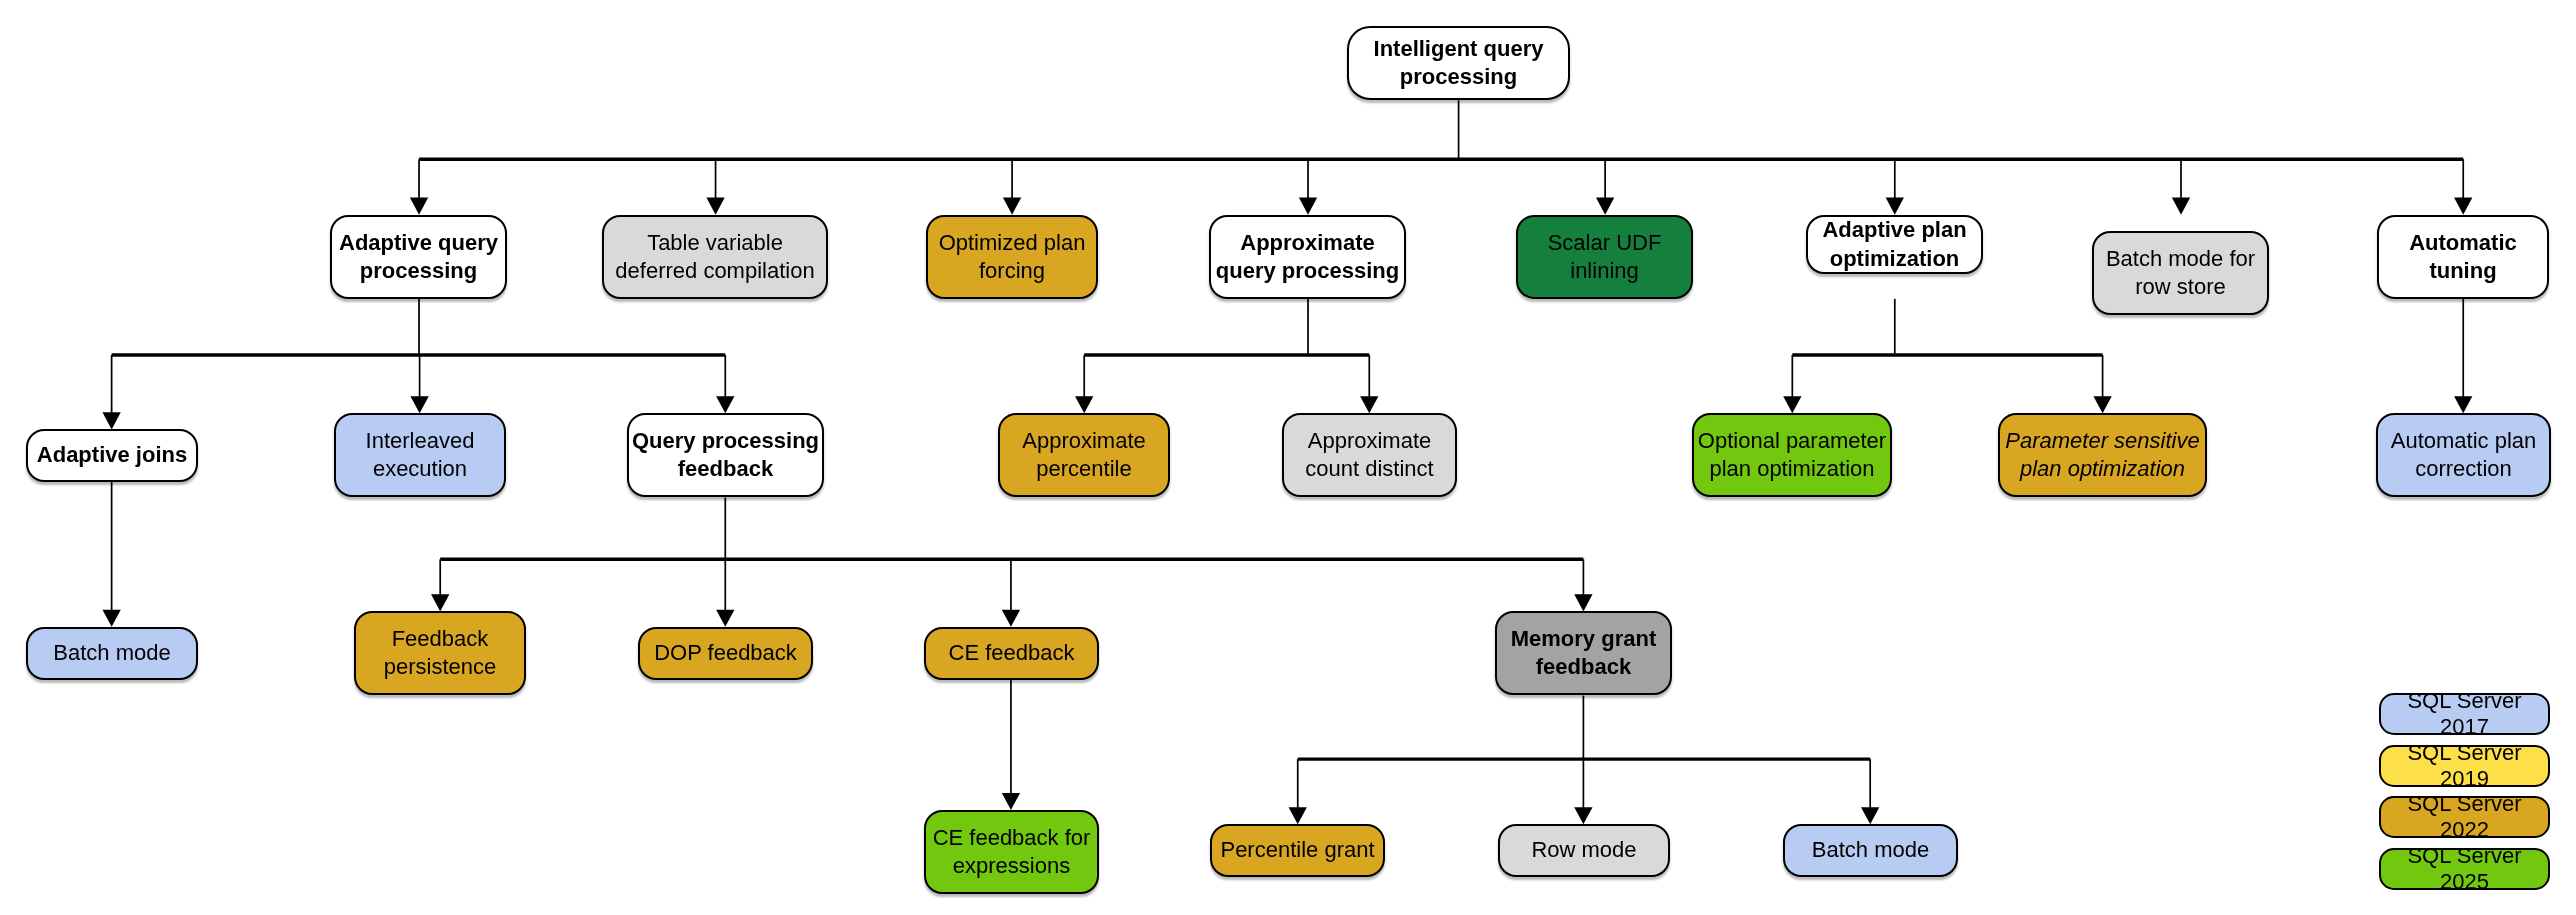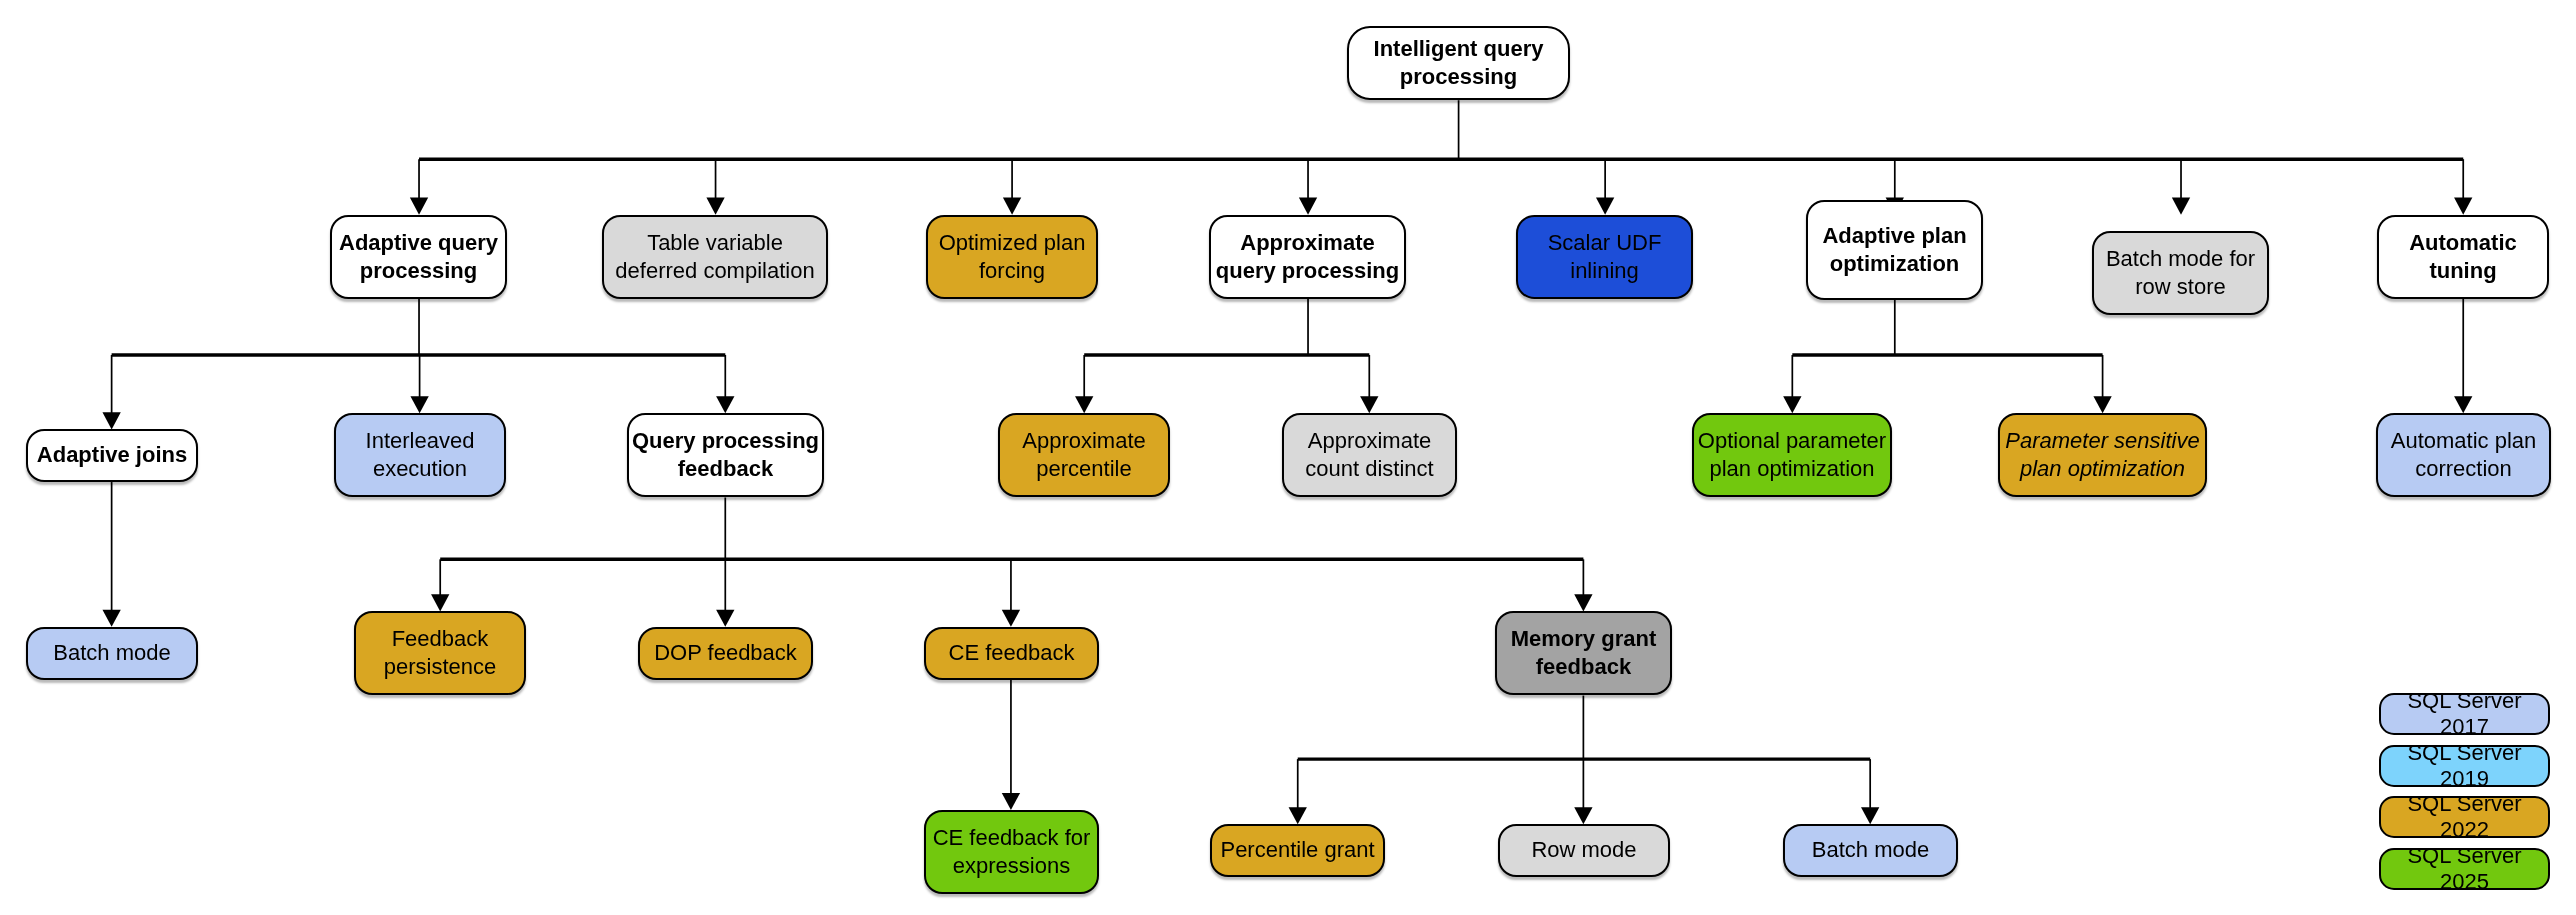--- a/index.html
+++ b/index.html
@@ -139,23 +139,23 @@
       <div class="node parent root" style="left: 1347px; top: 26px; width: 223px; height: 74px; background: rgb(255, 255, 255);">Intelligent query
 processing</div>
       <div class="node parent" style="left: 330px; top: 215px; width: 177px; height: 84px; background: rgb(255, 255, 255);">Adaptive query
 processing</div>
       <div class="node" style="left: 602px; top: 215px; width: 226px; height: 84px; background: rgb(217, 217, 217);">Table variable
 deferred compilation</div>
       <div class="node" style="left: 926px; top: 215px; width: 172px; height: 84px; background: rgb(217, 166, 34);">Optimized plan
 forcing</div>
       <div class="node parent" style="left: 1209px; top: 215px; width: 197px; height: 84px; background: rgb(255, 255, 255);">Approximate
 query processing</div>
-      <div class="node" style="left: 1516px; top: 215px; width: 177px; height: 84px; background: #1d4ed8;">Scalar UDF
+      <div class="node" style="left: 1516px; top: 215px; width: 177px; height: 84px; background: #15803d;">Scalar UDF
 inlining</div>
-      <div class="node parent" style="left: 1806px; top: 200px; width: 177px; height: 100px; background: rgb(255, 255, 255);">Adaptive plan
+      <div class="node parent" style="left: 1806px; top: 215px; width: 177px; height: 59px; background: rgb(255, 255, 255);">Adaptive plan
 optimization</div>
       <div class="node" style="left: 2092px; top: 215px; width: 177px; height: 84px; background: rgb(217, 217, 217); margin-top: 16px;">Batch mode for
 row store</div>
       <div class="node parent" style="left: 2377px; top: 215px; width: 172px; height: 84px; background: rgb(255, 255, 255);">Automatic
 tuning</div>
       <div class="node parent" style="left: 26px; top: 429px; width: 172px; height: 53px; background: rgb(255, 255, 255);">Adaptive joins</div>
       <div class="node" style="left: 334px; top: 413px; width: 172px; height: 84px; background: rgb(183, 203, 243);">Interleaved
 execution</div>
       <div class="node parent" style="left: 627px; top: 413px; width: 197px; height: 84px; background: rgb(255, 255, 255);">Query processing
 feedback</div>
@@ -177,18 +177,18 @@
       <div class="node parent" style="left: 1495px; top: 611px; width: 177px; height: 84px; background: #a3a3a3;">Memory grant
 feedback</div>
       <div class="node" style="left: 924px; top: 810px; width: 175px; height: 84px; background: rgb(114, 200, 14);">CE feedback for
 expressions</div>
       <div class="node" style="left: 1210px; top: 824px; width: 175px; height: 53px; background: rgb(217, 166, 34);">Percentile grant</div>
       <div class="node" style="left: 1498px; top: 824px; width: 172px; height: 53px; background: rgb(217, 217, 217);">Row mode</div>
       <div class="node" style="left: 1783px; top: 824px; width: 175px; height: 53px; background: rgb(183, 203, 243);">Batch mode</div>
     </div>
   <div id="legend">
       <div class="legend-pill" style="background: rgb(183, 203, 243);">SQL Server 2017</div>
-      <div class="legend-pill" style="background: #7dd3fc;">SQL Server 2019</div>
+      <div class="legend-pill" style="background: #fde047;">SQL Server 2019</div>
       <div class="legend-pill" style="background: rgb(217, 166, 34);">SQL Server 2022</div>
       <div class="legend-pill" style="background: rgb(114, 200, 14);">SQL Server 2025</div>
     </div>
 </div>
 
 
 </body></html>

